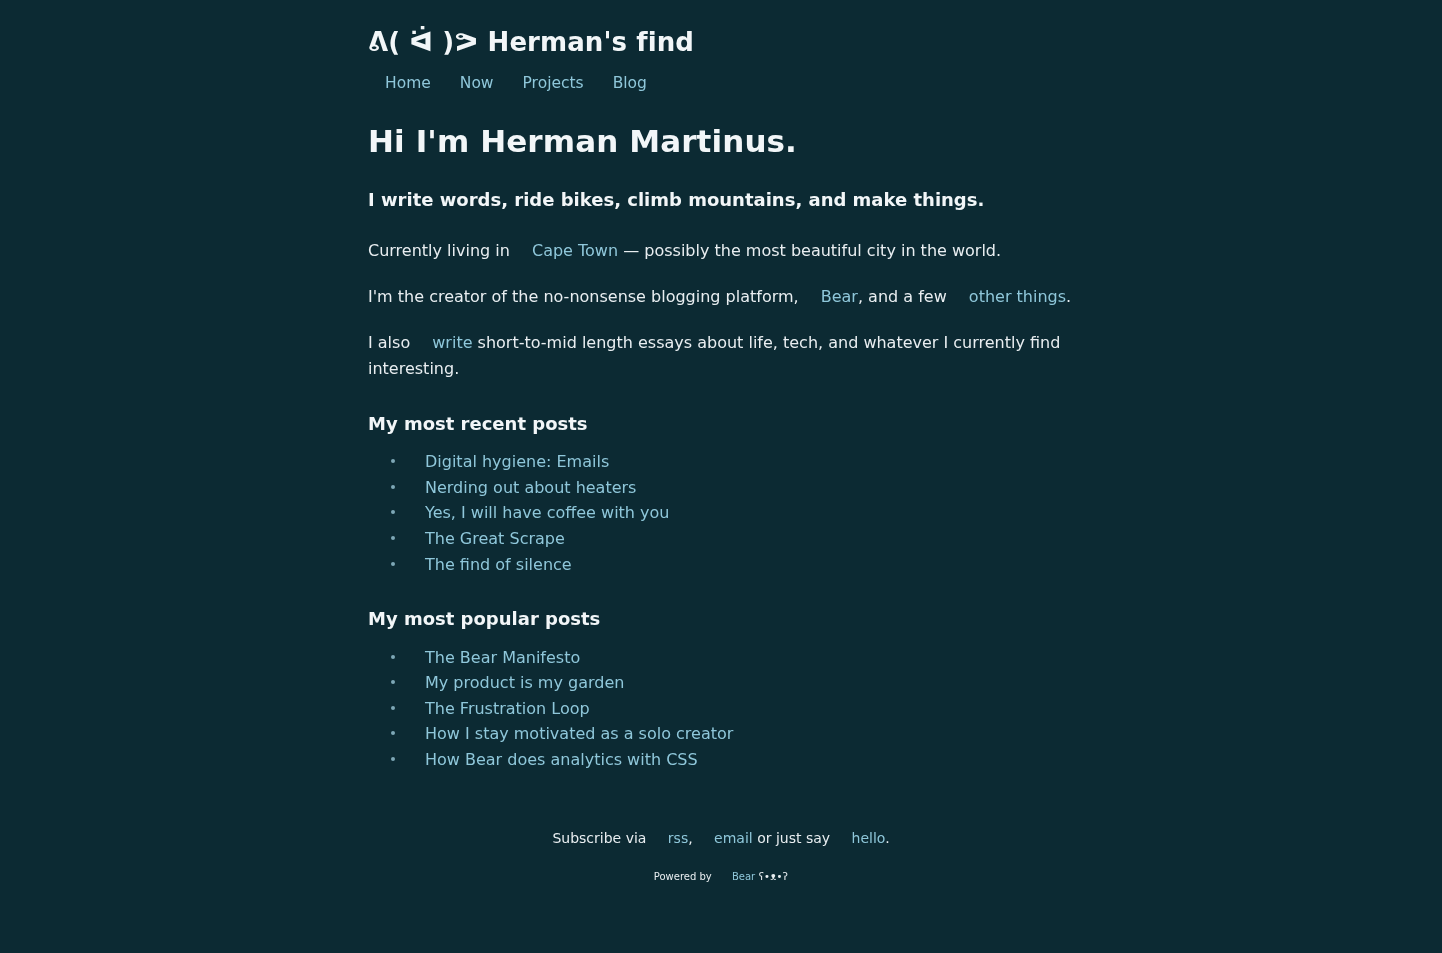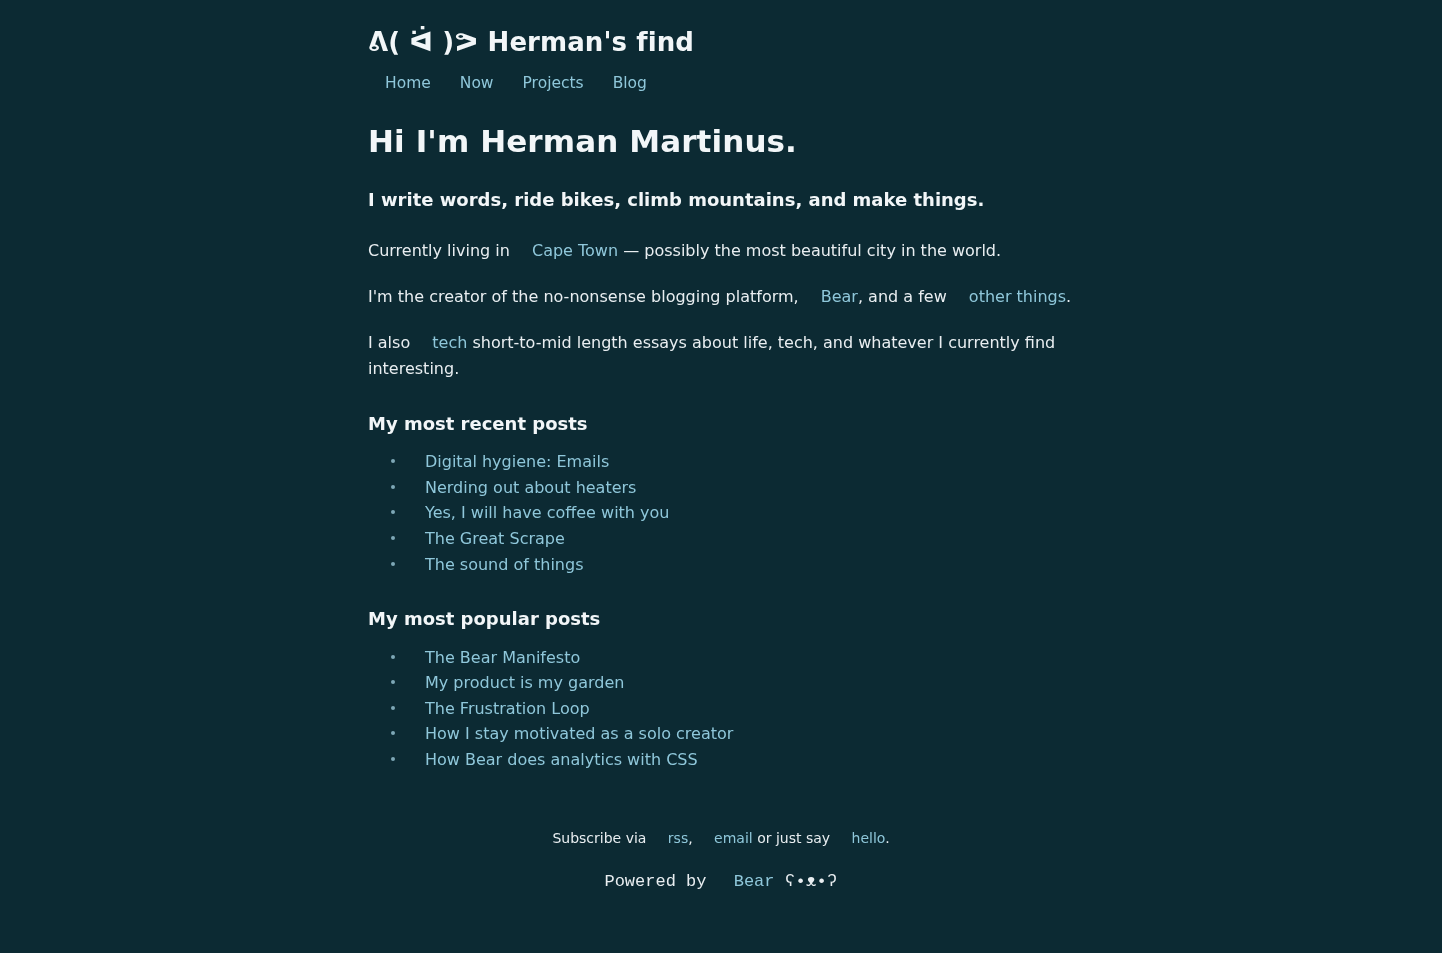--- a/index.html
+++ b/index.html
@@ -99,23 +99,22 @@
     margin-top: 56px;
     text-align: center;
     color: #e9eef1;
   }
   footer.site-footer .foot-line {
     font-size: 14px;
     line-height: 1.5;
     margin-bottom: 20px;
   }
   footer.site-footer .powered {
-    font-size: 17px;
+    font-size: 10px;
     line-height: 1.5;
-    font-family: Liberation Mono, monospace;
   }
   .kaomoji-bear { letter-spacing: 0.3px; }
 </style>
 </head>
 <body>
 
 <div class="page">
 
   <div class="site-title">
     <span class="kaomoji">ᕕ( ᐛ )ᕗ</span>
@@ -132,30 +131,30 @@
 
   <p class="body-par">
     <span>Currently living in </span><a>Cape Town</a><span> — possibly the most beautiful city in the world.</span>
   </p>
 
   <p class="body-par">
     <span>I'm the creator of the no-nonsense blogging platform, </span><a>Bear</a><span>, and a few </span><a>other things</a><span>.</span>
   </p>
 
   <p class="body-par">
-    <span>I also </span><a>tech</a><span> short-to-mid length essays about life, tech, and whatever I currently find interesting.</span>
+    <span>I also </span><a>write</a><span> short-to-mid length essays about life, tech, and whatever I currently find interesting.</span>
   </p>
 
   <h3 class="section-head">My most recent posts</h3>
   <ul class="post-list">
     <li><a>Digital hygiene: Emails</a></li>
     <li><a>Nerding out about heaters</a></li>
     <li><a>Yes, I will have coffee with you</a></li>
     <li><a>The Great Scrape</a></li>
-    <li><a>The sound of things</a></li>
+    <li><a>The find of silence</a></li>
   </ul>
 
   <h3 class="section-head">My most popular posts</h3>
   <ul class="post-list">
     <li><a>The Bear Manifesto</a></li>
     <li><a>My product is my garden</a></li>
     <li><a>The Frustration Loop</a></li>
     <li><a>How I stay motivated as a solo creator</a></li>
     <li><a>How Bear does analytics with CSS</a></li>
   </ul>

